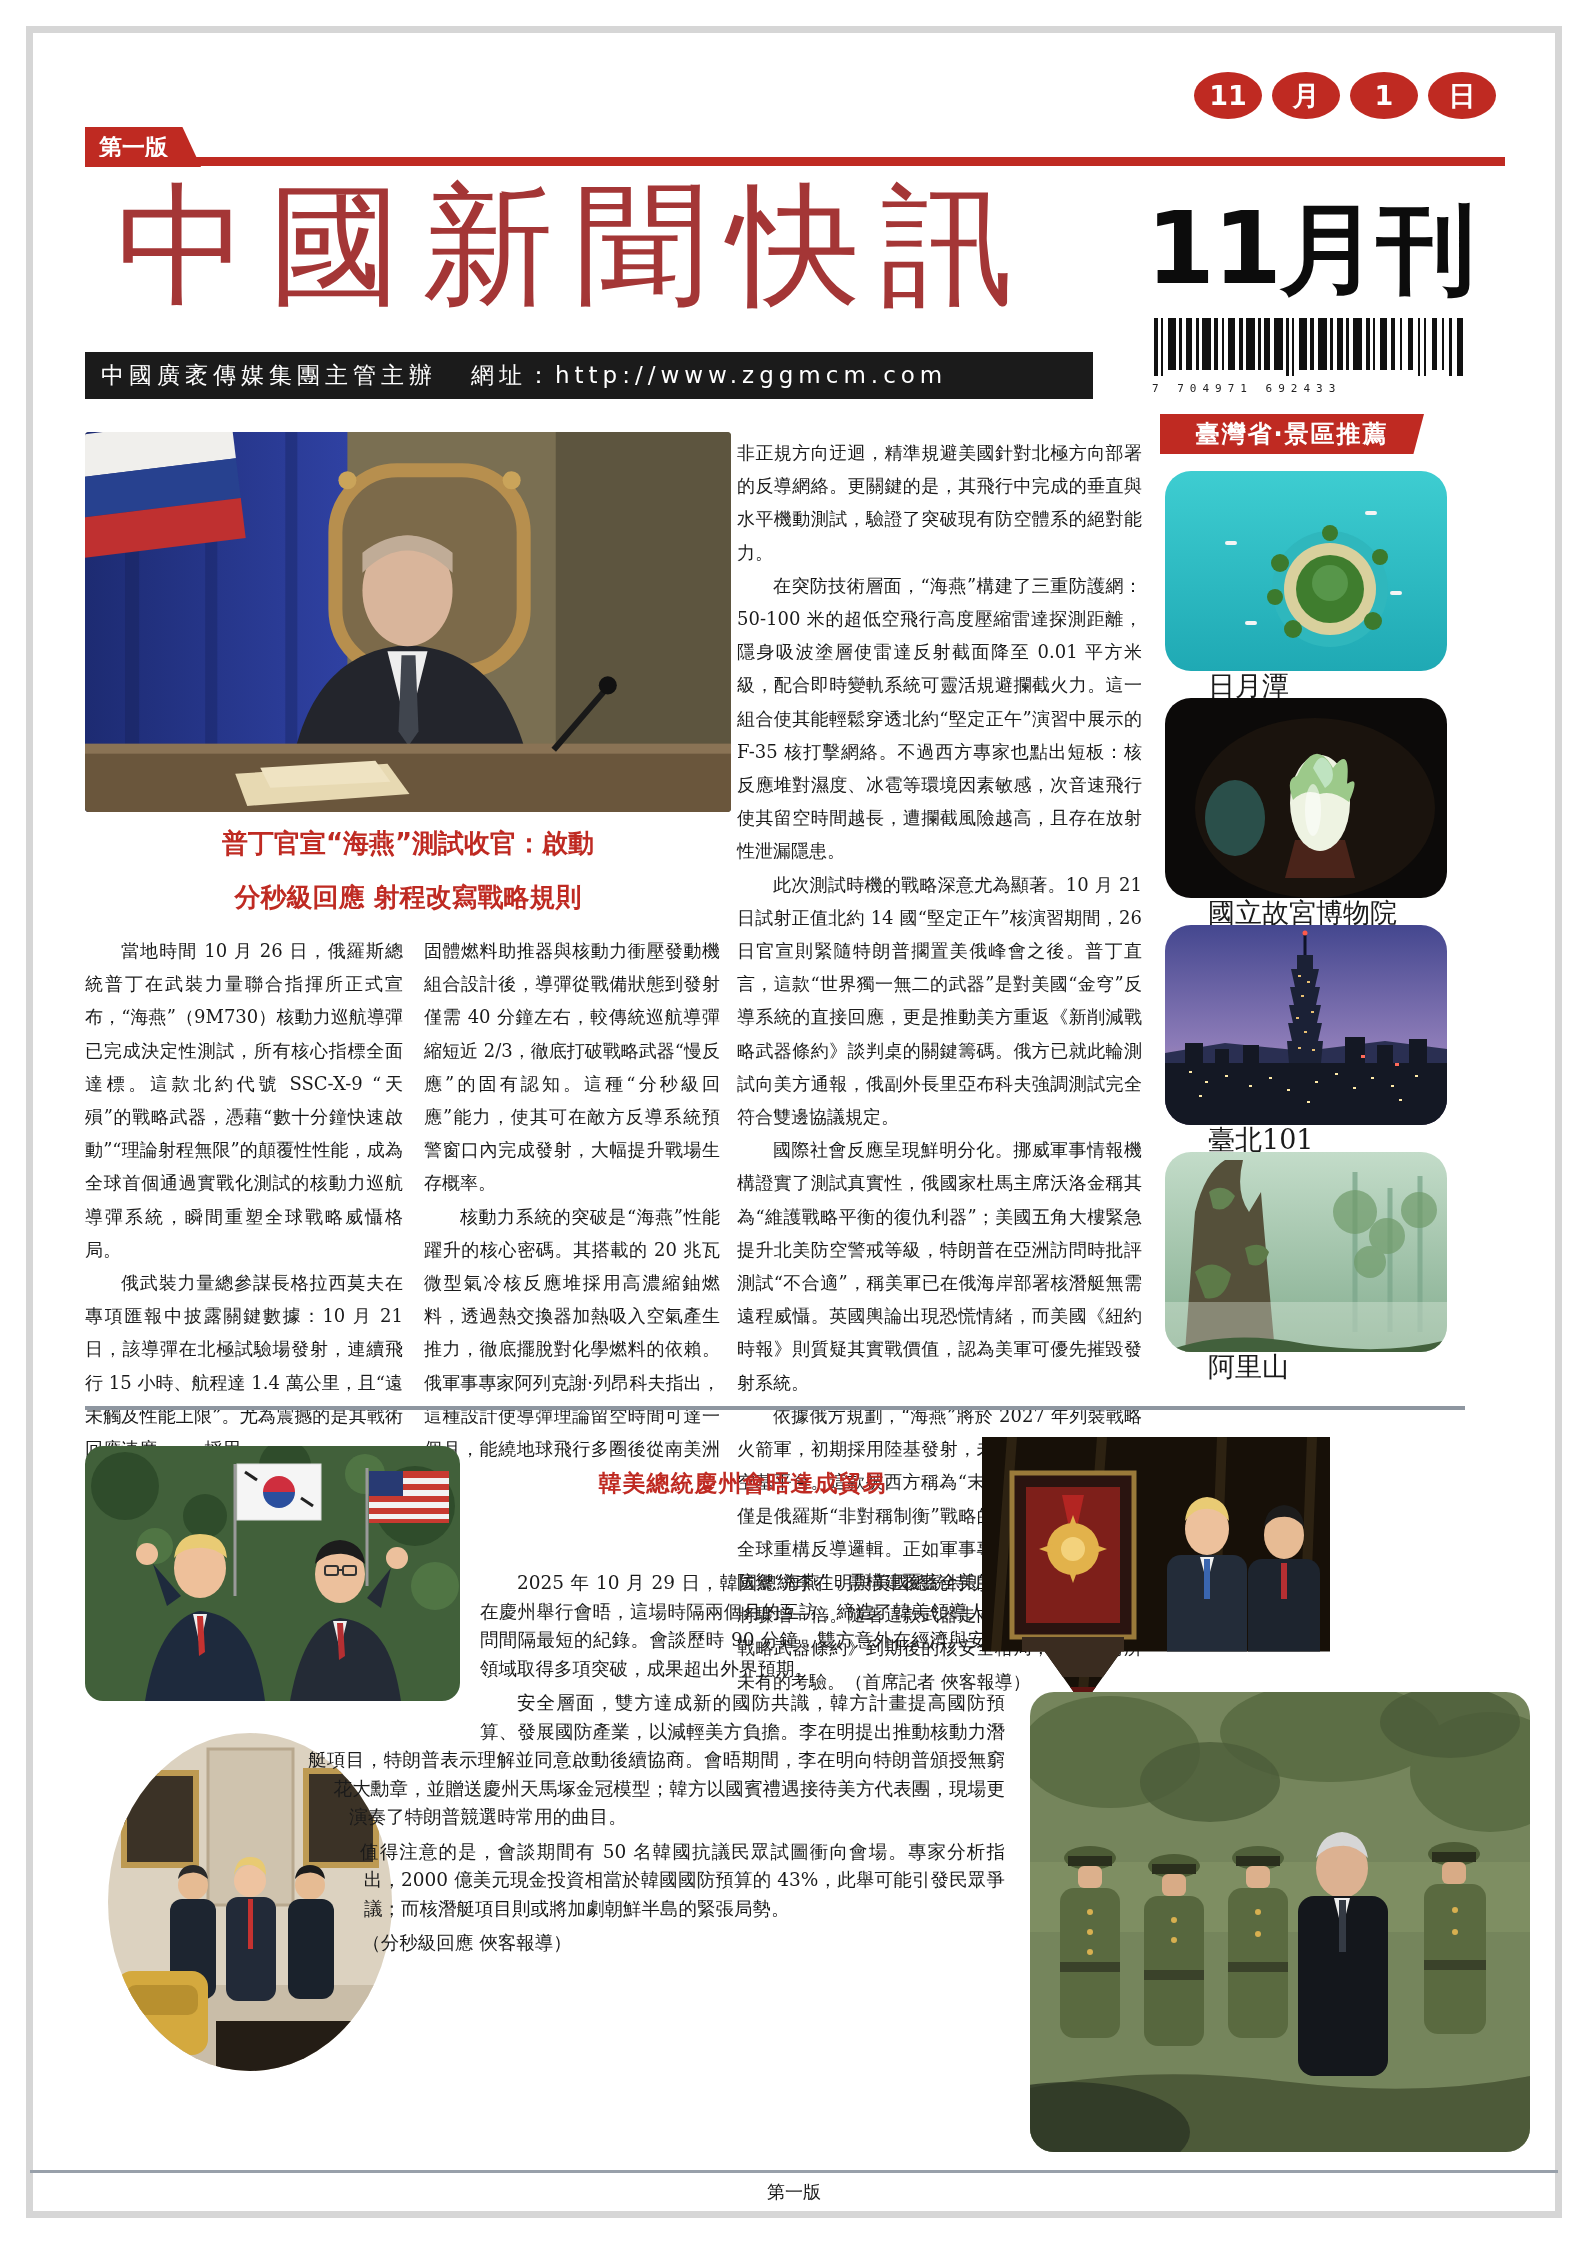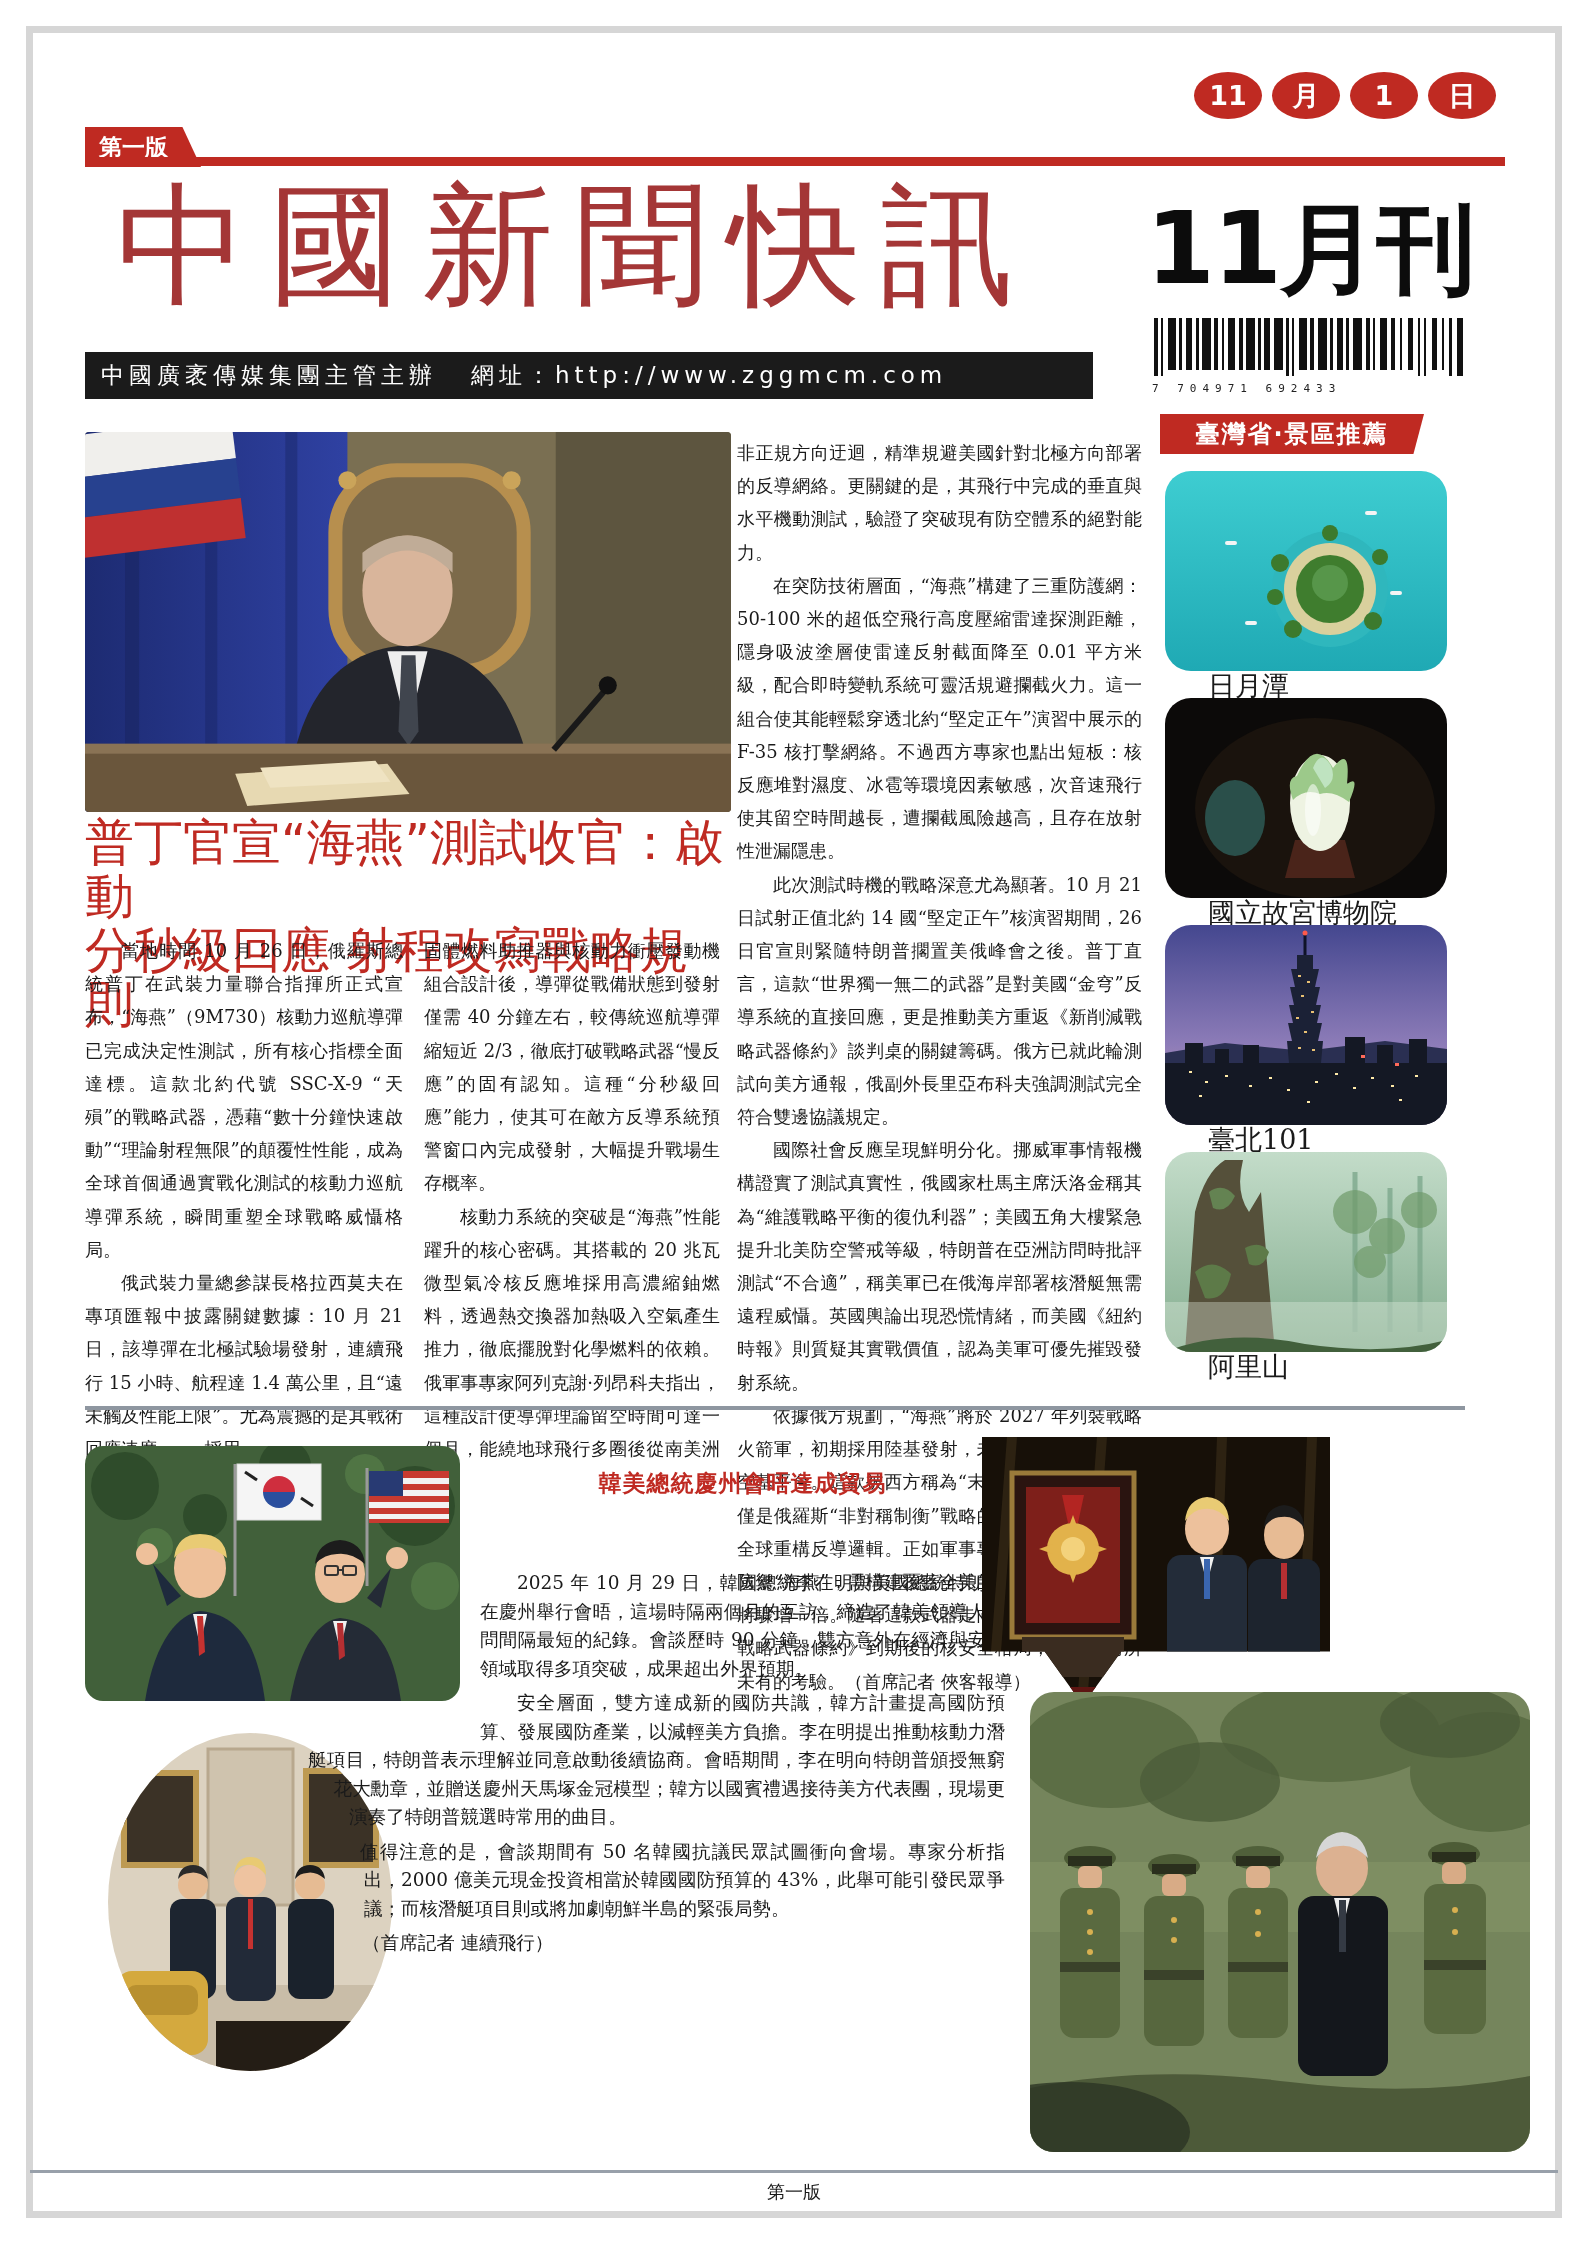--- a/index.html
+++ b/index.html
@@ -28,22 +28,22 @@
   .issue-label{left:1146px;top:194px;font-size:99px;line-height:110px;font-weight:800;color:#0c0c0c;letter-spacing:-2px}
   .barcode-wrap{left:1152px;top:318px;width:318px}
   .barcode-digits{font-family:"DejaVu Sans Mono","Liberation Mono",monospace;font-size:11px;letter-spacing:6px;color:#222;margin-top:2px}
   .publisher-bar{left:85px;top:352px;width:1008px;height:47px;background:var(--bar-black);color:#fff;
     display:flex;align-items:center;gap:34px;padding:13px 16px;font-size:23px;letter-spacing:5px;white-space:nowrap}
 
   
   .photo{overflow:hidden}
   .photo svg{display:block;width:100%;height:100%}
   .putin-photo{left:85px;top:432px;width:646px;height:380px;border-radius:4px}
-  .headline1{left:85px;top:816px;width:646px;text-align:left;color:var(--red-accent);
-    font-weight:400;font-size:49px;line-height:54px}
+  .headline1{left:85px;top:816px;width:646px;text-align:center;color:var(--red-accent);
+    font-weight:700;font-size:26px;line-height:54px}
   .col{position:absolute;font-size:18px;line-height:33.2px;text-align:justify;
     font-family:"DejaVu Serif","Liberation Serif",serif}
   .col p{margin:0}
   .ind{text-indent:2em}
   .col1{left:85px;top:934px;width:318px}
   .col2{left:424px;top:934px;width:296px}
   .col3{left:737px;top:436px;width:405px}
 
   
   .sidebar-badge{left:1160px;top:414px;width:264px;height:40px;background:var(--red-accent);
@@ -416,21 +416,21 @@
         <rect x="18" y="252" width="72" height="30" rx="10" fill="#b8902f"></rect>
         <rect x="108" y="288" width="168" height="50" fill="#241d15"></rect>
       </svg>
     </div>
   </div>
 
   <div class="headline2">韓美總統慶州會晤達成貿易</div>
   <p class="ind">2025 年 10 月 29 日，韓國總統李在明與美國總統特朗普在慶州舉行會晤，這場時隔兩個月的互訪，締造了韓美領導人訪問間隔最短的紀錄。會談歷時 90 分鐘，雙方意外在經濟與安全領域取得多項突破，成果超出外界預期。</p>
   <p class="ind">安全層面，雙方達成新的國防共識，韓方計畫提高國防預算、發展國防產業，以減輕美方負擔。李在明提出推動核動力潛艇項目，特朗普表示理解並同意啟動後續協商。會晤期間，李在明向特朗普頒授無窮花大勳章，並贈送慶州天馬塚金冠模型；韓方以國賓禮遇接待美方代表團，現場更演奏了特朗普競選時常用的曲目。</p>
   <p>值得注意的是，會談期間有 50 名韓國抗議民眾試圖衝向會場。專家分析指出，2000 億美元現金投資相當於韓國國防預算的 43%，此舉可能引發民眾爭議；而核潛艇項目則或將加劇朝鮮半島的緊張局勢。</p>
-  <p>（首席記者 連續飛行）</p>
+  <p>（分秒級回應 俠客報導）</p>
 </div>
 
 <div class="abs photo ceremony-photo">
   <svg viewBox="0 0 348 268" preserveAspectRatio="none">
     <rect width="348" height="268" fill="#171008"></rect>
     <g stroke="#c9a45a" stroke-width="10" opacity=".12">
       <line x1="30" y1="0" x2="10" y2="268"></line>
         <line x1="120" y1="0" x2="100" y2="268"></line>
       <line x1="240" y1="0" x2="230" y2="268"></line>
         <line x1="330" y1="0" x2="320" y2="268"></line>

